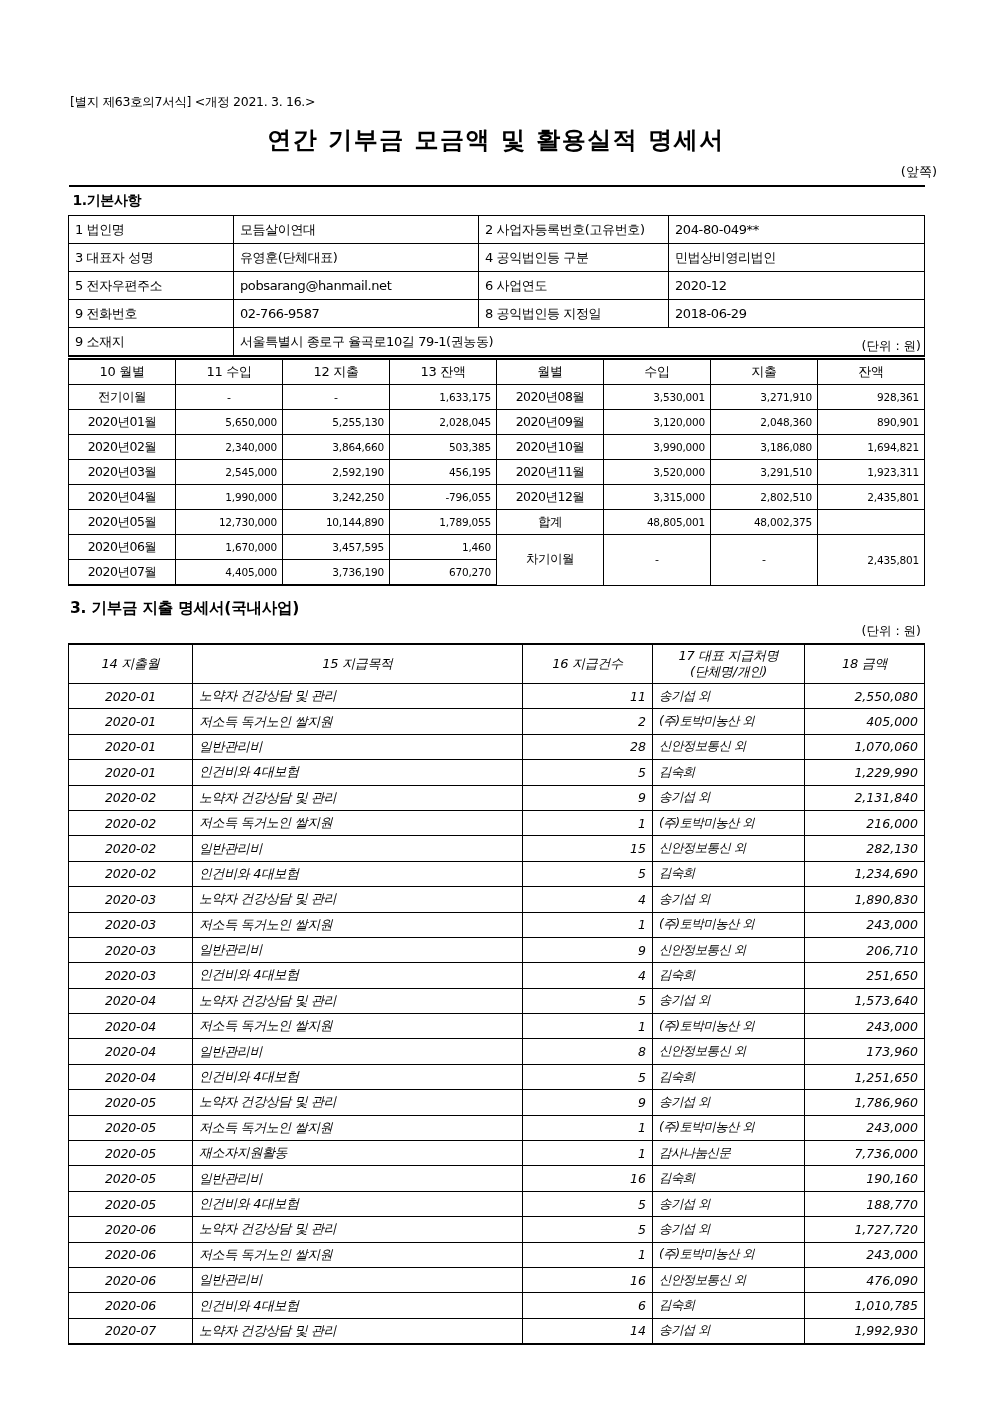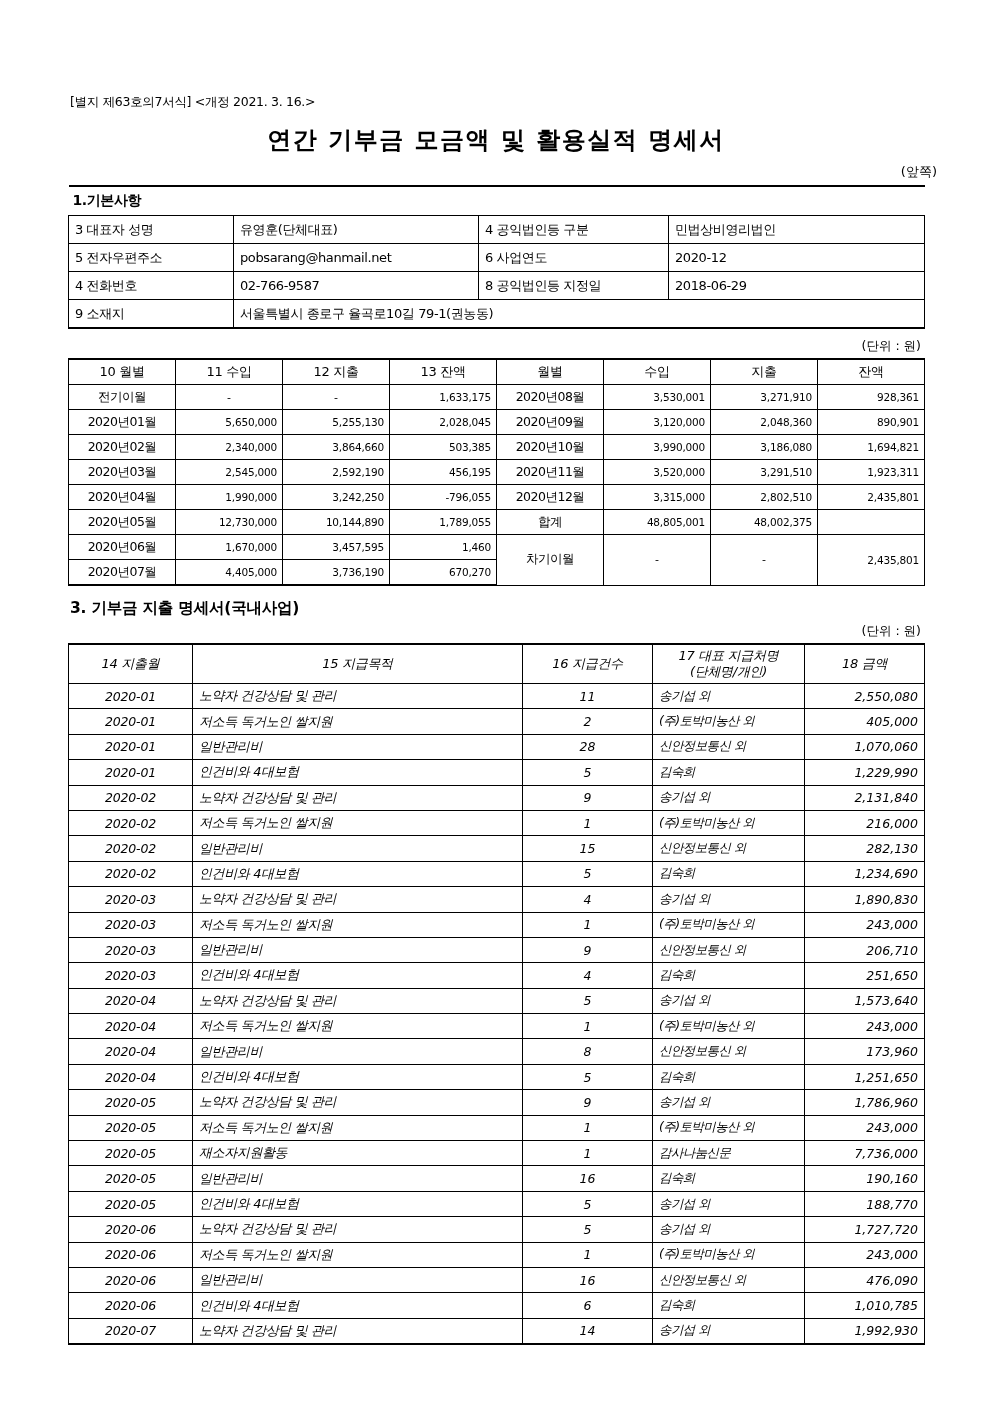--- a/index.html
+++ b/index.html
@@ -174,21 +174,21 @@
     font-size: 13px;
     text-align: center;
     border-top: 2px solid #000;
     border-bottom: 1px solid #000;
     height: 38px;
     letter-spacing: -0.3px;
     line-height: 1.2;
   }
   table.detail td.c-month { text-align: center; font-size: 12.5px; letter-spacing: -0.2px; }
   table.detail td.c-purpose { text-align: left; letter-spacing: -0.4px; }
-  table.detail td.c-count { text-align: center; font-size: 12.5px; }
+  table.detail td.c-count { text-align: right; font-size: 12.5px; }
   table.detail td.c-payee { text-align: left; letter-spacing: -0.6px; font-size: 12.5px; }
   table.detail td.c-amount { text-align: right; font-size: 12.5px; }
   table.detail tr:last-child td {
     border-bottom: 2px solid #000;
   }
 </style>
 </head>
 <body>
 
 <div class="page">
@@ -203,33 +203,39 @@
         <col style="width:165px">
           <col style="width:245px">
         <col style="width:190px">
           <col style="width:256px">
       </colgroup>
       <tbody>
         <tr class="title-row">
           <td colspan="4">1.기본사항</td>
         </tr>
         <tr>
+          <td class="lbl">1 법인명</td>
+          <td class="val">모듬살이연대</td>
+          <td class="lbl">2 사업자등록번호(고유번호)</td>
+          <td class="val">204-80-049**</td>
+        </tr>
+        <tr>
           <td class="lbl">3 대표자 성명</td>
           <td class="val">유영훈(단체대표)</td>
           <td class="lbl">4 공익법인등 구분</td>
           <td class="val">민법상비영리법인</td>
         </tr>
         <tr>
           <td class="lbl">5 전자우편주소</td>
           <td class="val">pobsarang@hanmail.net</td>
           <td class="lbl">6 사업연도</td>
           <td class="val">2020-12</td>
         </tr>
         <tr>
-          <td class="lbl">4 전화번호</td>
+          <td class="lbl">9 전화번호</td>
           <td class="val">02-766-9587</td>
           <td class="lbl">8 공익법인등 지정일</td>
           <td class="val">2018-06-29</td>
         </tr>
         <tr class="last-row">
           <td class="lbl">9 소재지</td>
           <td class="val" colspan="3">서울특별시 종로구 율곡로10길 79-1(권농동)</td>
         </tr>
       </tbody>
     </table>

